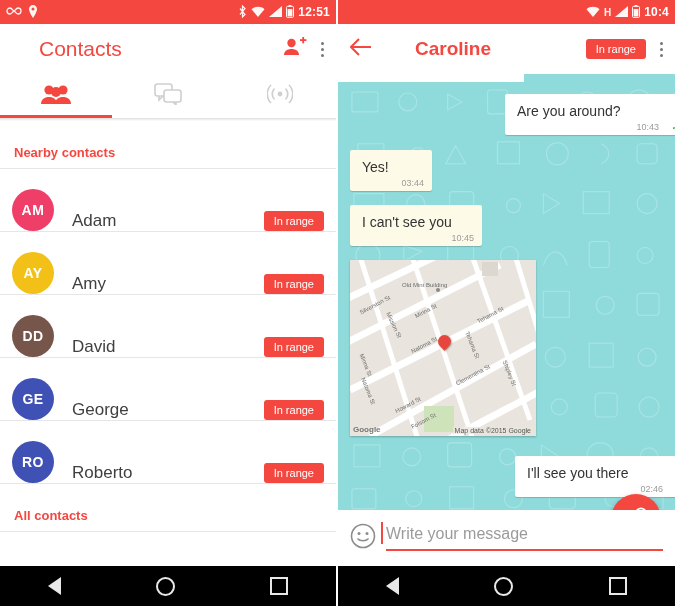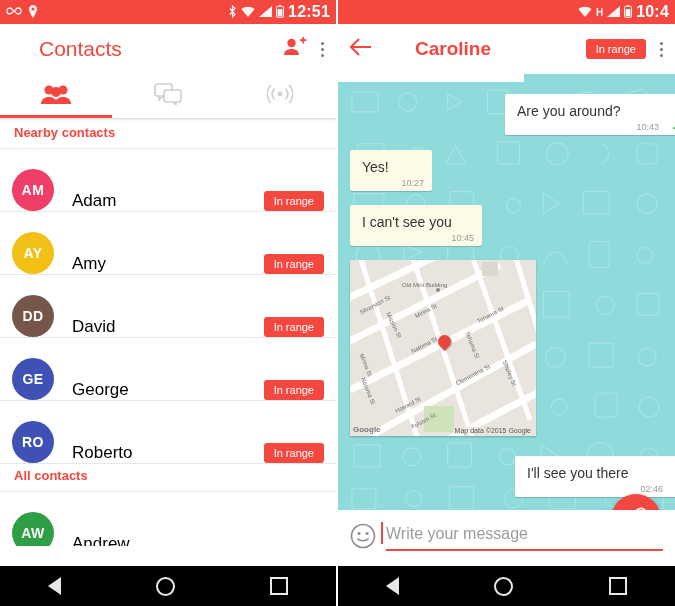--- a/index.html
+++ b/index.html
@@ -8,42 +8,42 @@
   .phone{position:relative;width:337px;height:606px;overflow:hidden;background:#fff;}
   .phone.right{width:338px;}
   .divider{width:2px;background:#ffffff;}
 
   
   .statusbar{height:24px;background:#f4473f;color:#fff;display:flex;align-items:center;
              padding:0 6px;font-size:11px;box-sizing:border-box;}
   .sb-left{display:flex;align-items:center;gap:6px;flex:1;}
   .sb-right{display:flex;align-items:center;gap:4px;}
   .sb-icon{display:inline-block;opacity:.95;}
-  .clock{font-size:16px;font-weight:bold;letter-spacing:.2px;}
+  .clock{font-size:12px;font-weight:bold;letter-spacing:.2px;}
 
   
   .appbar{height:50px;background:#fff;display:flex;align-items:center;padding:0 12px;box-sizing:border-box;}
   .appbar .title{color:#f4473f;font-size:21px;font-weight:normal;flex:1;margin-left:27px;}
   .appbar .title.small{font-size:19px;color:#f4473f;font-weight:bold;}
   .appbar-actions{display:flex;align-items:center;gap:14px;}
 
   
   .tabs{height:44px;background:#fff;display:flex;align-items:stretch;position:relative;}
   .tab{flex:1;display:flex;align-items:center;justify-content:center;position:relative;}
   .tab .indicator{position:absolute;left:0;right:0;bottom:0;height:3px;background:#f4473f;}
   .tabs-shadow{height:3px;background:linear-gradient(to bottom,rgba(0,0,0,.13),rgba(0,0,0,0));}
 
   
   .list{background:#fff;overflow:hidden;height:425px;}
-  .section-header{color:#f4473f;font-size:13px;font-weight:bold;padding:4px 14px 8px 14px;}
+  .section-header{color:#f4473f;font-size:13px;font-weight:bold;padding:24px 14px 8px 14px;}
   .divider-line{height:1px;background:#e6e6e6;margin:0 0 0 0;}
   .row{display:flex;align-items:flex-end;height:62px;padding:0 12px;box-sizing:border-box;}
   .avatar{width:42px;height:42px;border-radius:50%;color:#fff;display:flex;align-items:center;
           justify-content:center;font-size:14px;font-weight:bold;letter-spacing:.5px;flex:0 0 auto;}
-  .row .name{flex:1;margin-left:18px;font-size:17px;color:#000000;}
+  .row .name{flex:1;margin-left:18px;font-size:17px;color:#404040;}
   .badge{background:#f4473f;color:#fff;font-size:11px;padding:4px 10px;border-radius:3px;}
 
   
   .navbar{position:absolute;left:0;bottom:0;width:100%;height:40px;background:#000;
           display:flex;align-items:center;justify-content:space-around;}
   .nav-back{width:0;height:0;border-top:9px solid transparent;border-bottom:9px solid transparent;
             border-right:13px solid #e8e8e8;}
   .nav-home{width:15px;height:15px;border:2px solid #e8e8e8;border-radius:50%;}
   .nav-recent{width:14px;height:14px;border:2px solid #e8e8e8;}
 
@@ -351,21 +351,21 @@
       <div style="position:absolute;top:0;left:0;width:186px;height:8px;background:#fff;"></div>
 
       <div class="bubble" style="right:-4px;top:20px;width:150px;">
         <span>Are you around?</span>
         <span class="time" style="right:20px;">10:43</span>
         <span class="tick">✓</span>
       </div>
 
       <div class="bubble left" style="left:12px;top:76px;width:58px;">
         <span>Yes!</span>
-        <span class="time">10:27</span>
+        <span class="time">03:44</span>
       </div>
 
       <div class="bubble left" style="left:12px;top:131px;width:108px;">
         <span>I can't see you</span>
         <span class="time">10:45</span>
       </div>
 
       <div class="mapcard" style="left:12px;top:186px;width:186px;height:176px;">
         <svg width="186" height="176" viewBox="0 0 186 176">
           <rect width="186" height="176" fill="#e9e5de"></rect>

